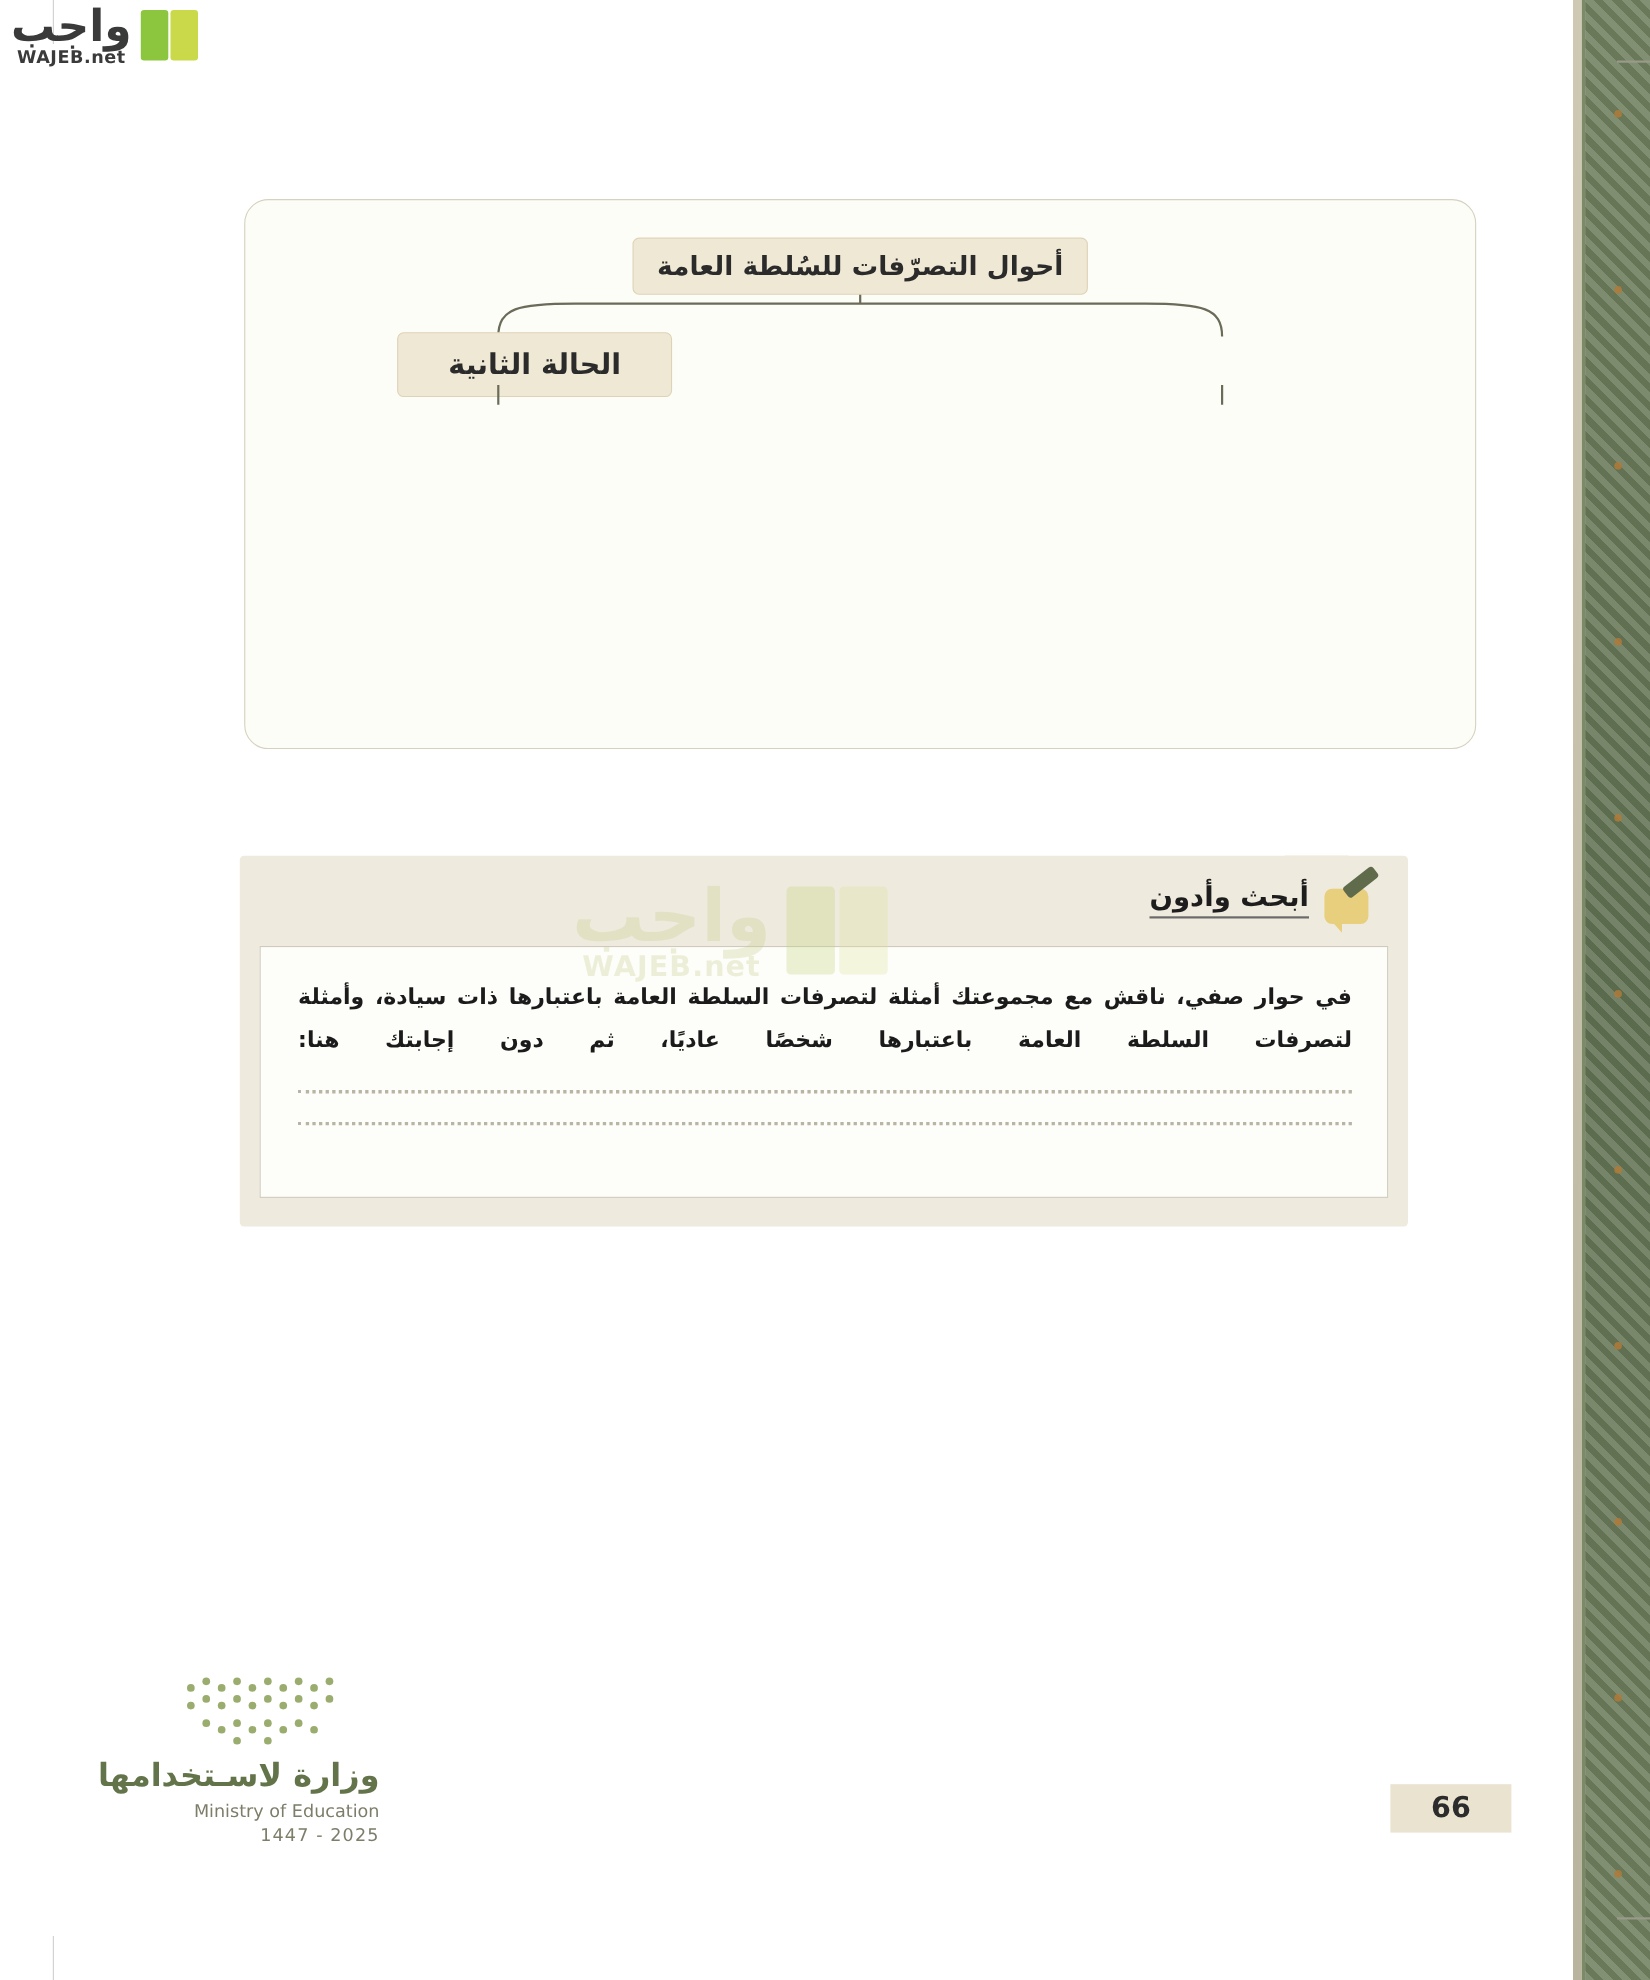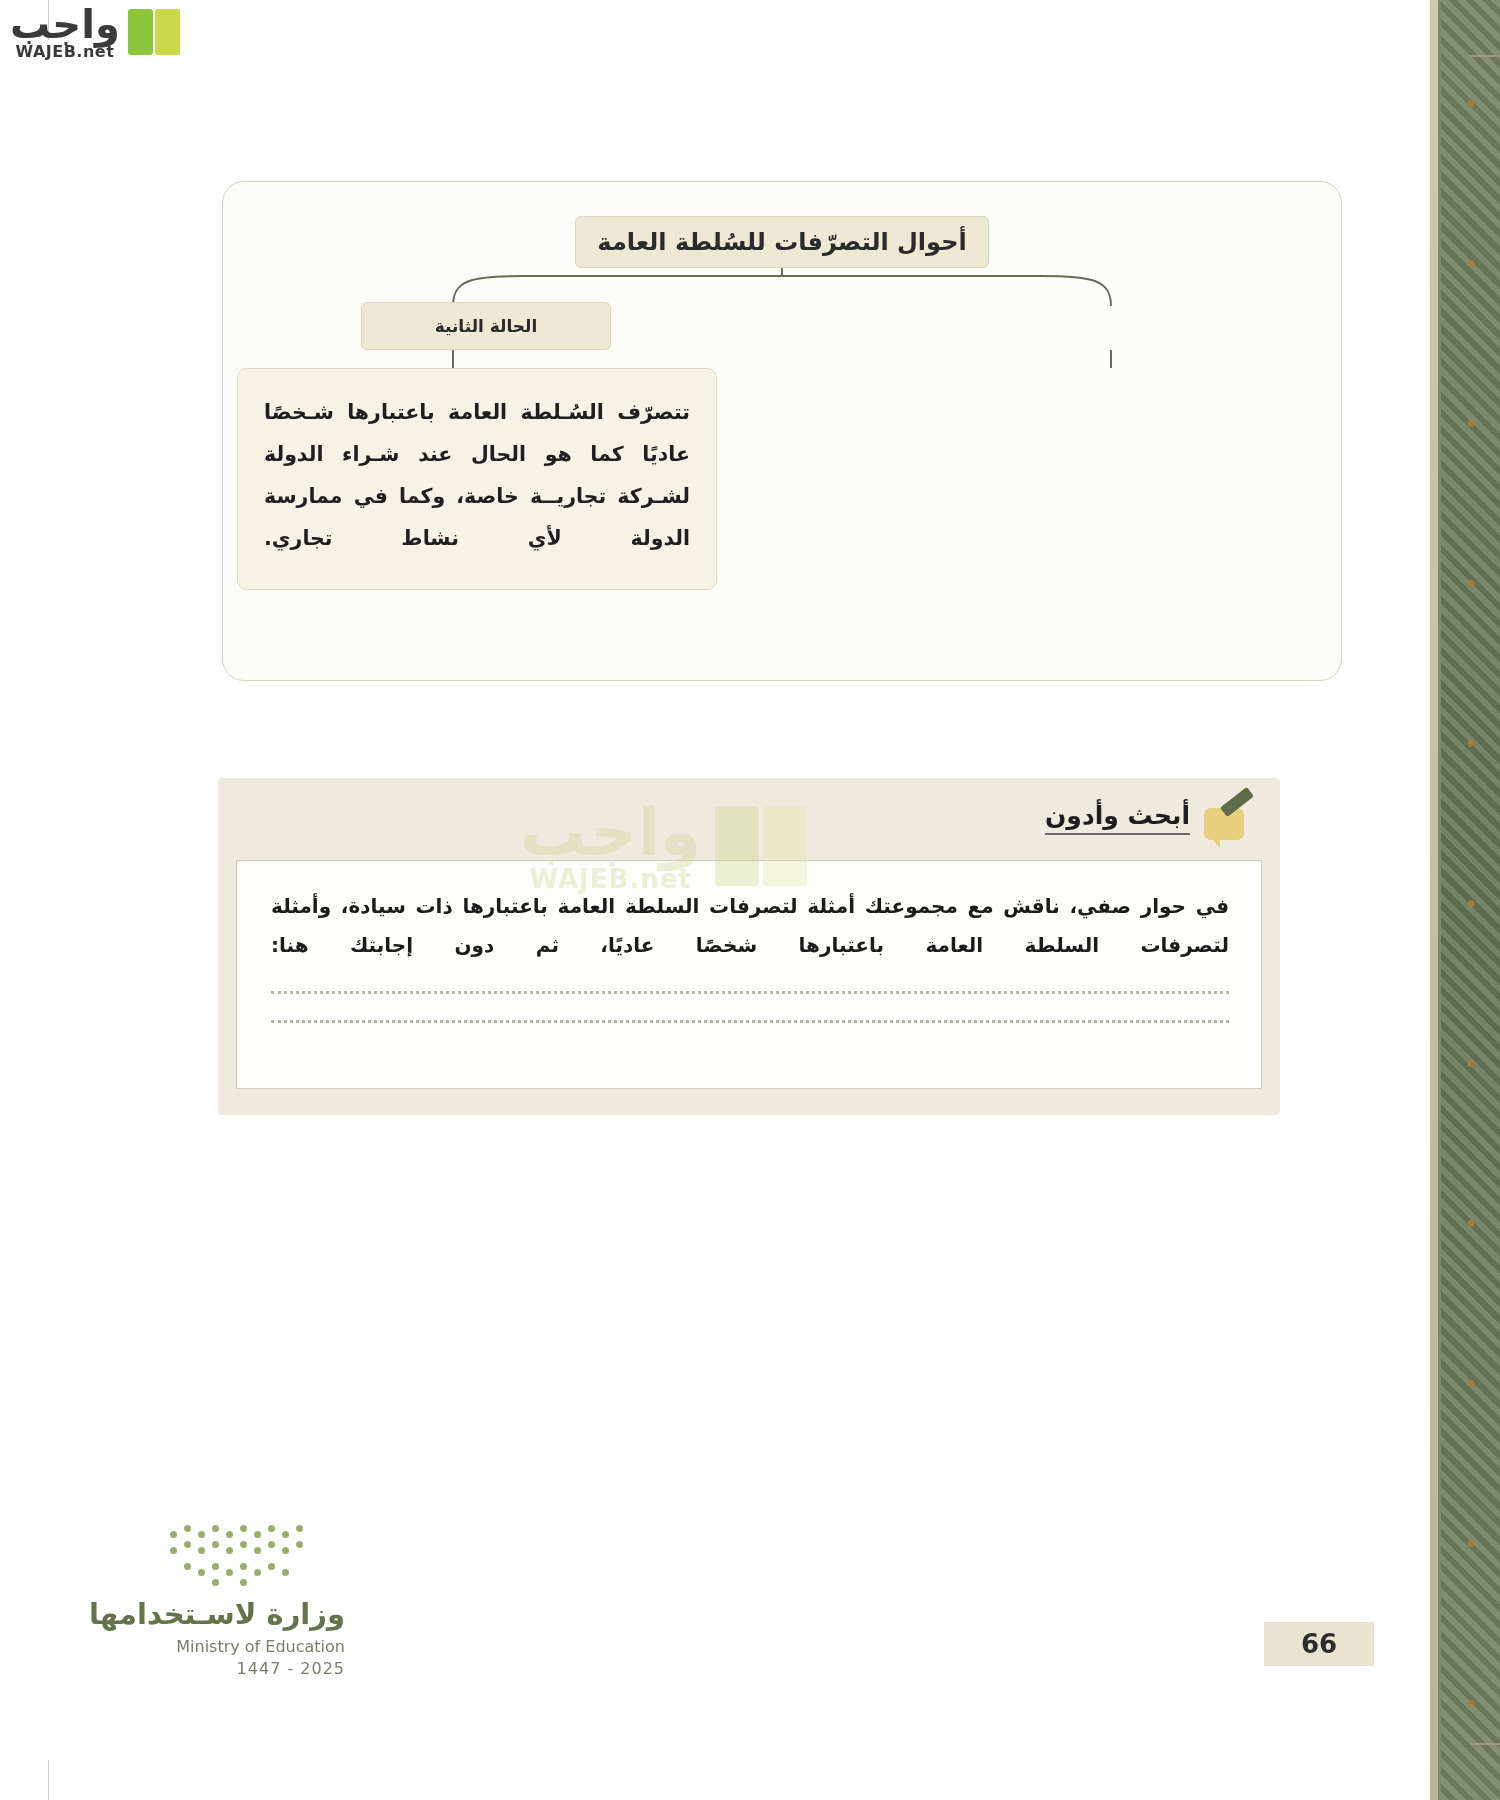--- a/index.html
+++ b/index.html
@@ -93,22 +93,22 @@
     display: flex; align-items: center; justify-content: center;
     text-align: center;
   }
   .node-title {
     left: 50%; transform: translateX(-50%);
     top: 34px; width: 414px; height: 52px;
     font-size: 24px;
     border-radius: 6px;
   }
   .node-branch {
-    top: 120px; width: 250px; height: 48px;
-    font-size: 17px; border-radius: 6px;
+    top: 120px; width: 250px; height: 59px;
+    font-size: 26px; border-radius: 6px;
   }
   .branch-right { right: 138px; }
   .branch-left  { left: 138px; }
 
   .leaf {
     position: absolute;
     top: 186px;
     width: 480px;
     min-height: 222px;
     background: #f6f2e6;
@@ -267,21 +267,20 @@
       <path d="M230 44 C230 18, 248 14, 300 14 L818 14 C870 14, 888 18, 888 44" stroke="#6b6b5a" stroke-width="2" fill="none"></path>
     </svg>
 
     <div class="node node-branch branch-left">الحالة الثانية</div>
 
     <svg class="connector" style="left:0; top:168px; width:1118px; height:20px;" viewBox="0 0 1118 20">
       <path d="M888 0 L888 18" stroke="#6b6b5a" stroke-width="2" fill="none"></path>
       <path d="M230 0 L230 18" stroke="#6b6b5a" stroke-width="2" fill="none"></path>
     </svg>
 
-    <div class="leaf leaf-left">تتصرّف السُـلطة العامة باعتبارها شـخصًا عاديًا كما هو الحال عند شـراء الدولة لشـركة تجاريــة خاصة، وكما في ممارسة الدولة لأي نشاط تجاري.</div>
   </div>
 
   <div class="research-tab">
     <span>أبحث وأدون</span>
   </div>
 
   <div class="research">
     <div class="research-head">
       <span class="pen-icon">
         <span class="bubble"></span>

